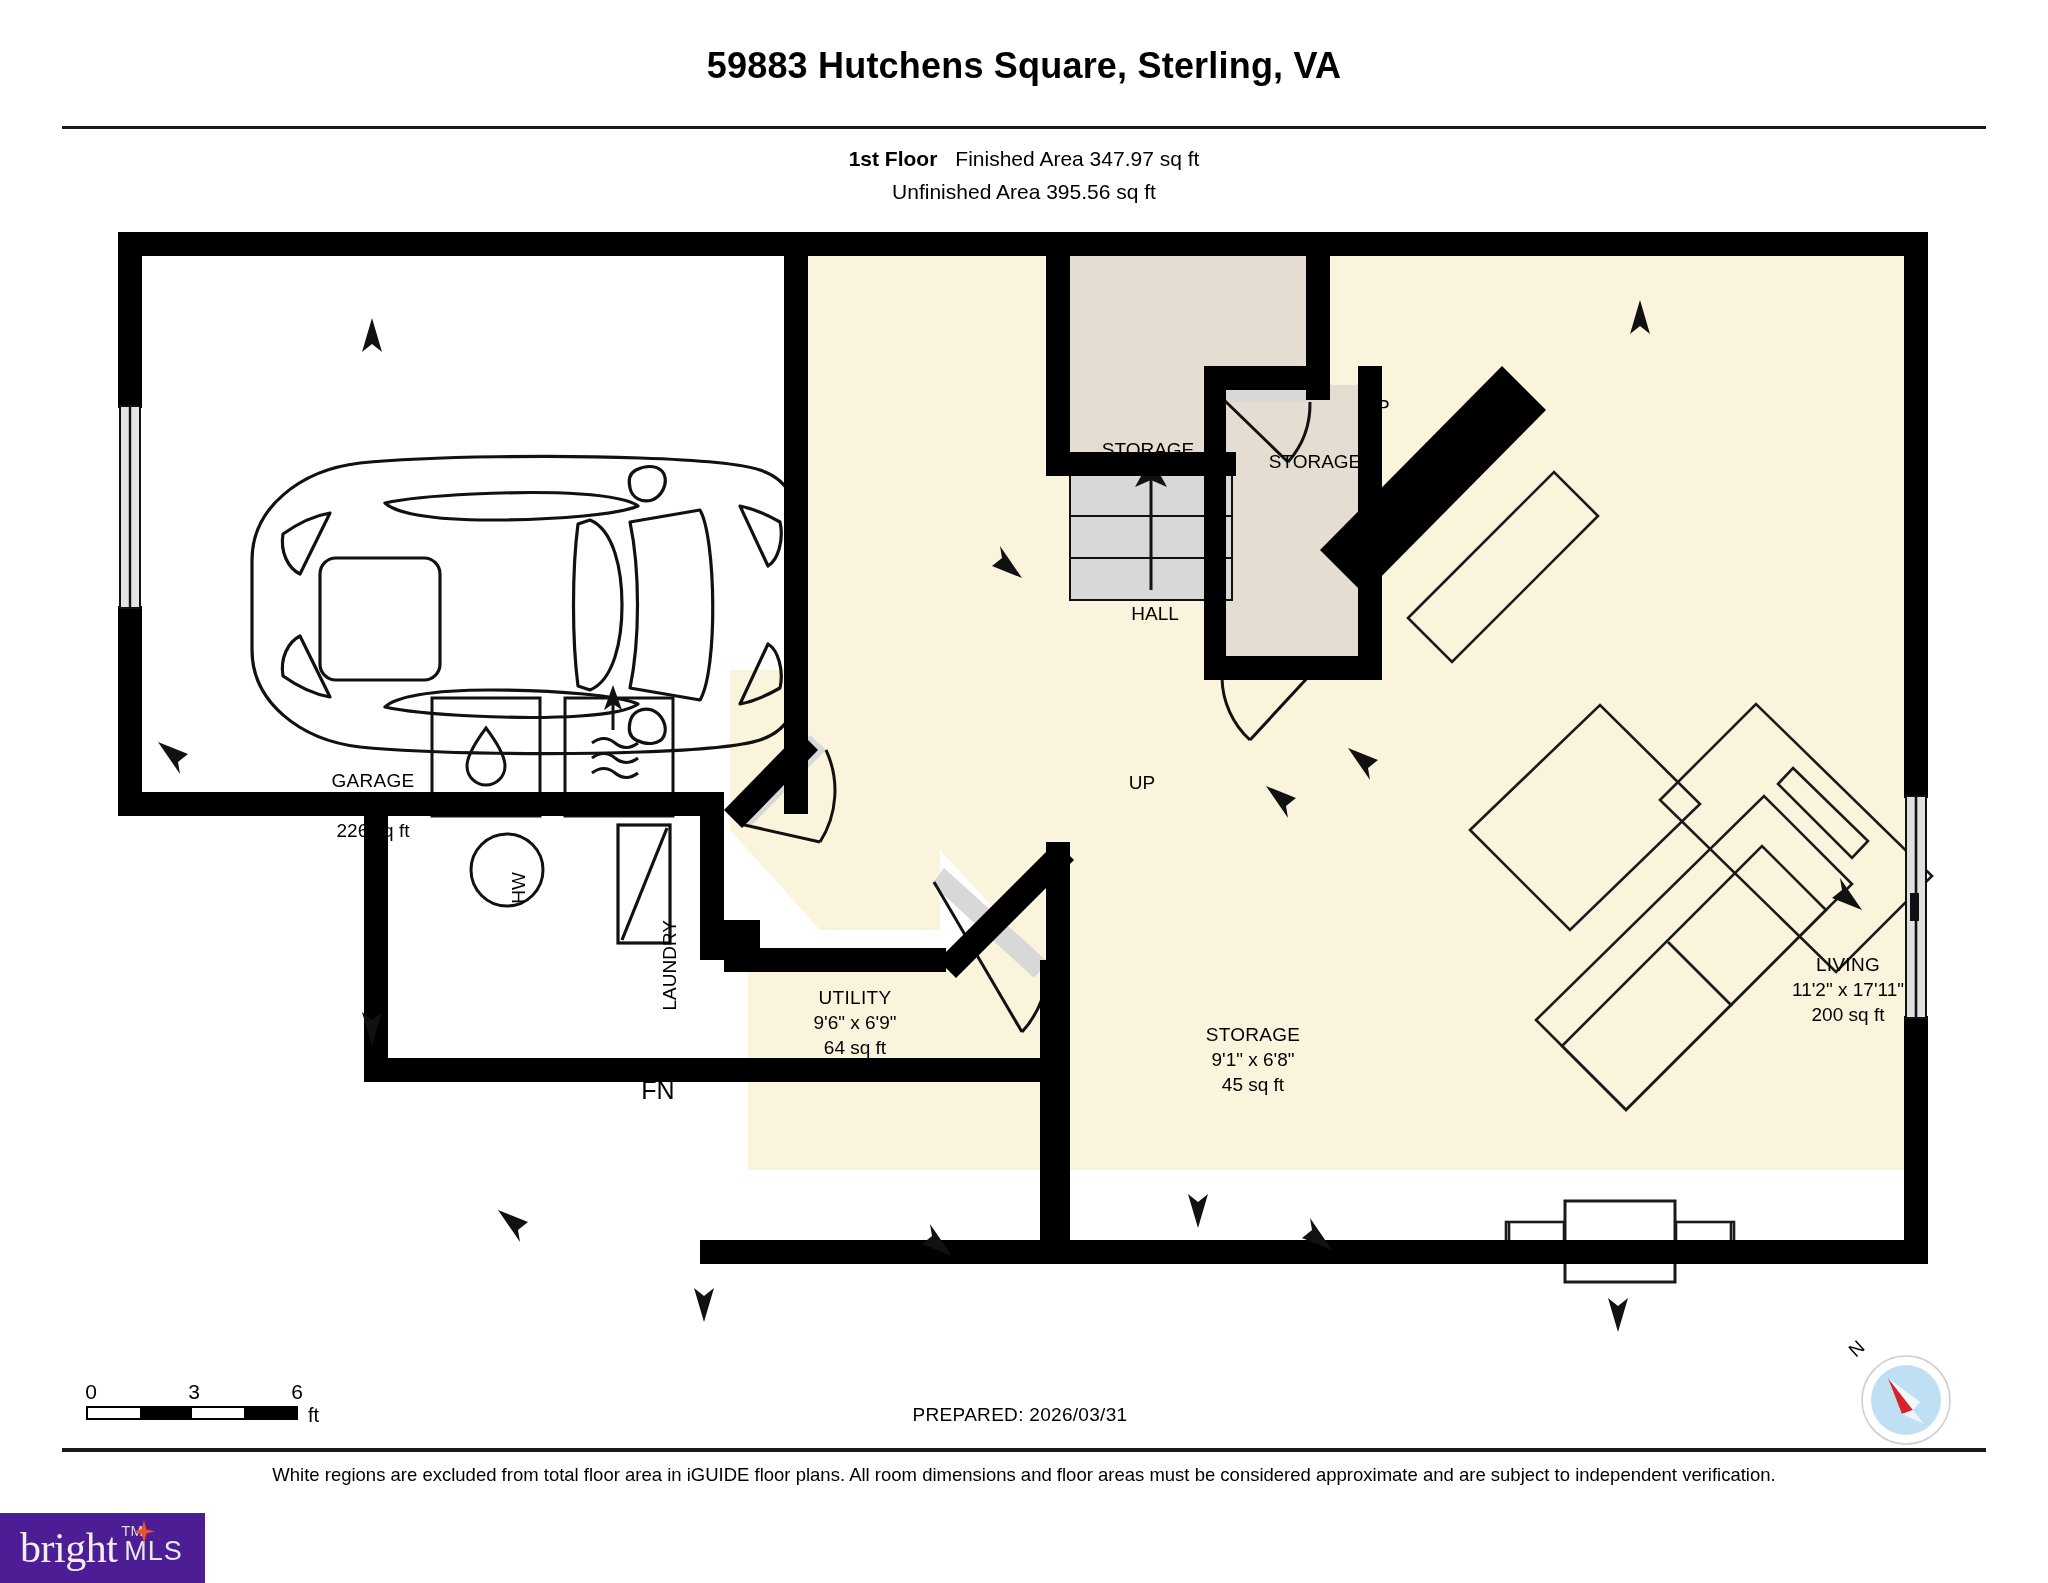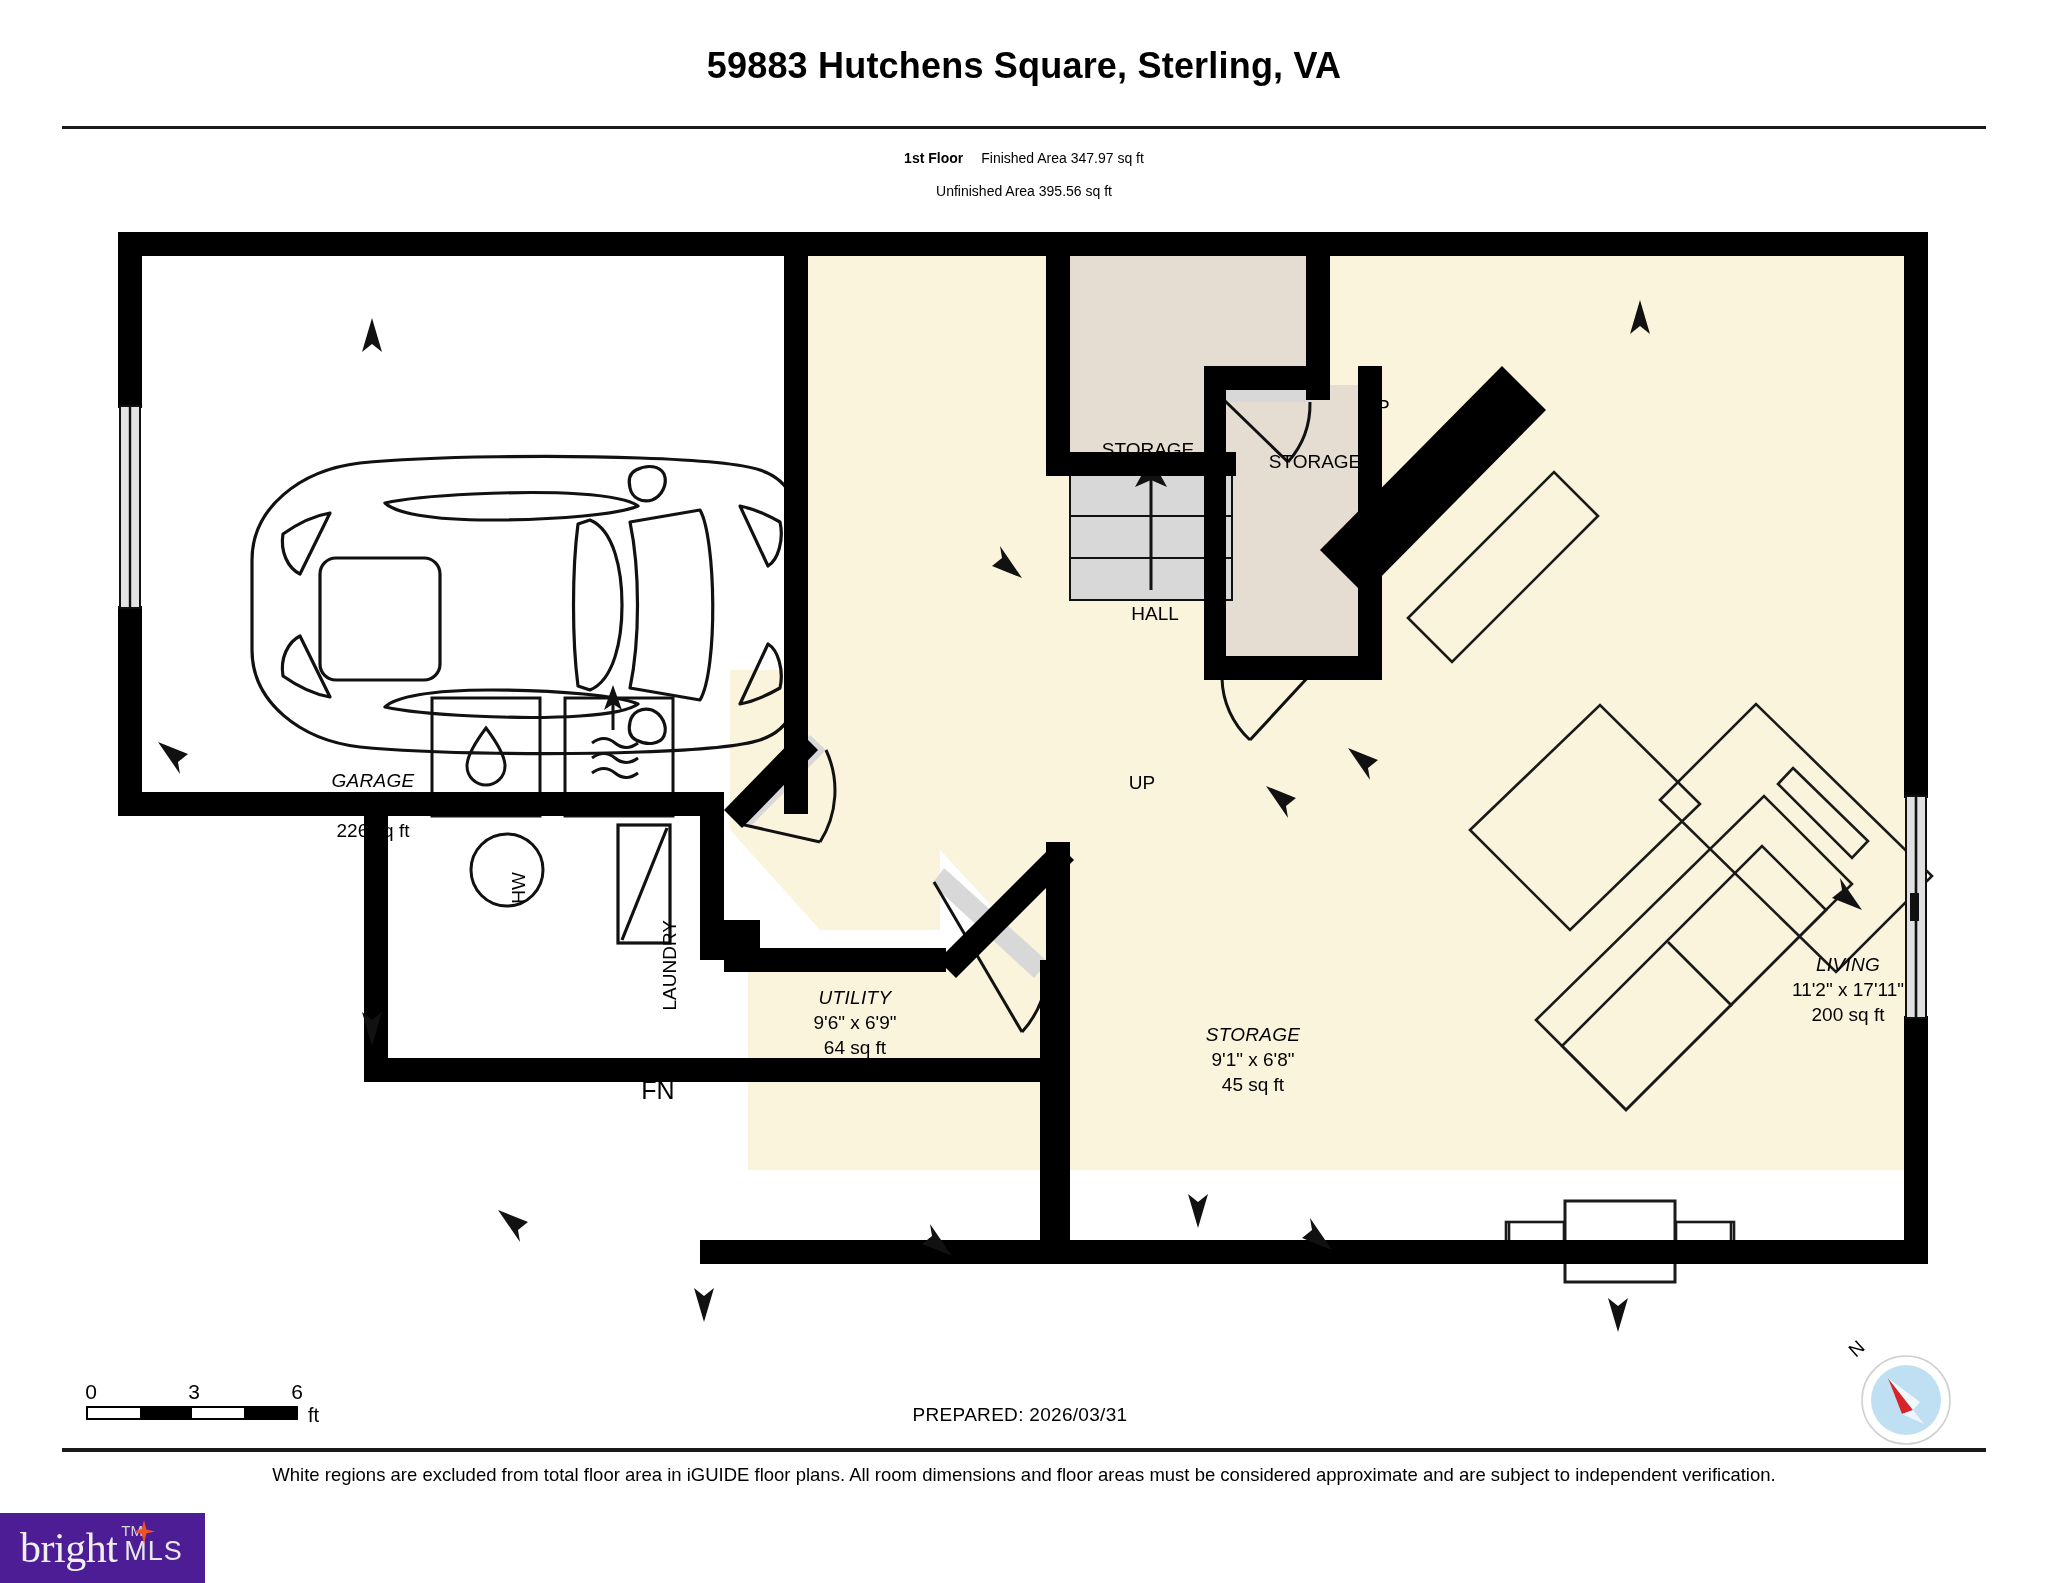--- a/index.html
+++ b/index.html
@@ -6,21 +6,21 @@
   body{width:2048px;height:1583px;position:relative;font-family:"Liberation Sans",sans-serif;color:#000;overflow:hidden;}
 
   .page{position:absolute;inset:0;background:#ffffff;}
 
   
   .title{
     position:absolute;left:0;right:0;top:45px;text-align:center;
     font-size:36px;font-weight:bold;letter-spacing:.2px;
   }
   .rule-top{position:absolute;left:62px;right:62px;top:126px;height:3px;background:#1a1a1a;}
-  .areas{position:absolute;left:0;right:0;top:142px;text-align:center;font-size:14px;line-height:33px;}
+  .areas{position:absolute;left:0;right:0;top:142px;text-align:center;font-size:21px;line-height:33px;}
   .areas .flr{font-weight:bold;margin-right:18px;}
   .areas .ln2{}
 
   
   .rule-bot{position:absolute;left:62px;right:62px;top:1448px;height:4px;background:#1a1a1a;}
   .disclaimer{position:absolute;left:0;right:0;top:1464px;text-align:center;font-size:18.5px;}
   .prepared{position:absolute;left:0;right:8px;top:1404px;text-align:center;font-size:19px;letter-spacing:.3px;}
 
   
   .scalewrap{position:absolute;left:86px;top:1380px;width:300px;height:56px;}
@@ -43,21 +43,21 @@
   .logo .mls{font-family:"Liberation Sans",sans-serif;font-size:27px;color:#e8e8e8;
              letter-spacing:1px;margin-left:7px;vertical-align:2px;}
   .logo .tm{position:absolute;right:62px;top:9px;font-size:15px;color:#d9d9d9;}
   .logo .spark{position:absolute;left:131px;top:7px;width:26px;height:26px;}
 
   
   #plan{position:absolute;left:0;top:170px;width:2048px;height:1180px;}
 
   .lbl{position:absolute;text-align:center;font-size:19px;line-height:25px;white-space:nowrap;
        transform:translateX(-50%);}
-  .lbl .nm{letter-spacing:.3px;font-style:italic;}
+  .lbl .nm{letter-spacing:.3px;}
   .vlbl{position:absolute;font-size:19px;white-space:nowrap;transform-origin:0 0;}
 </style>
 </head>
 <body>
 
 <div class="page">
 
   <div class="title">59883 Hutchens Square, Sterling, VA</div>
   <div class="rule-top"></div>
   <div class="areas">

